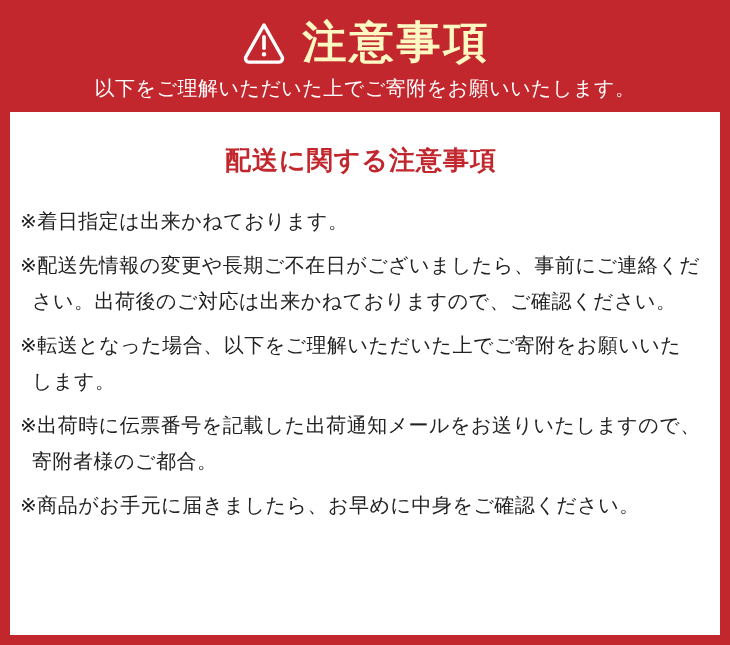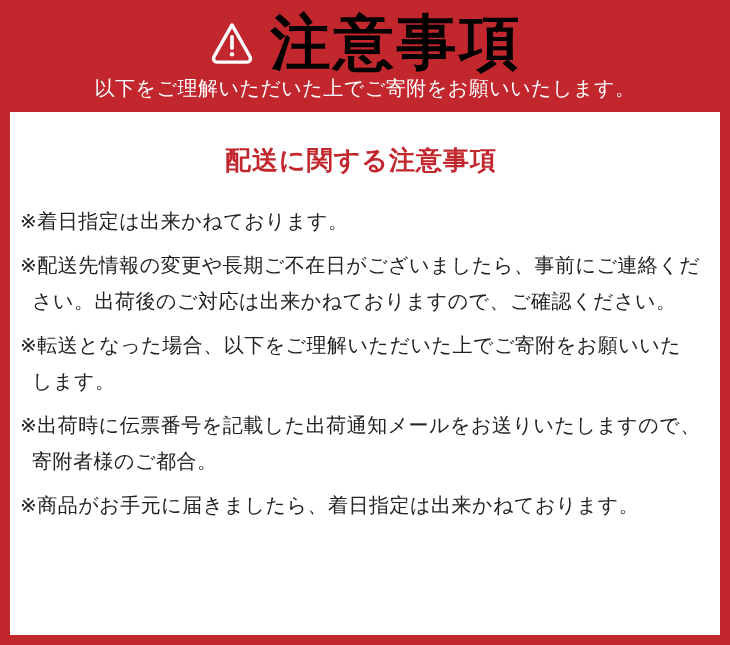--- a/index.html
+++ b/index.html
@@ -20,22 +20,22 @@
     display: flex; flex-direction: column;
     align-items: center; justify-content: flex-start;
     padding-top: 17px; box-sizing: border-box;
   }
   .title-row {
     display: flex; align-items: center; gap: 15px; height: 50px;
   }
   .warn-icon { display: inline-flex; }
   .title {
     margin: 0;
-    font-size: 60px; line-height: 1;
-    font-weight: 700; color: #000000;
+    font-size: 44px; line-height: 1;
+    font-weight: 700; color: #fef9c3;
     letter-spacing: 3px;
   }
   .subtitle {
     margin: 9px 0 0 0;
     color: #ffffff;
     font-size: 20px; line-height: 1.2;
     letter-spacing: 0.5px;
     text-align: left;
   }
   .content {
@@ -85,17 +85,17 @@
     <p class="subtitle">以下をご理解いただいた上でご寄附をお願いいたします。</p>
   </header>
 
   <main class="content">
     <h2 class="heading">配送に関する注意事項</h2>
     <ul class="notes">
         <li class="note">※着日指定は出来かねております。</li>
         <li class="note">※配送先情報の変更や長期ご不在日がございましたら、事前にご連絡ください。出荷後のご対応は出来かねておりますので、ご確認ください。</li>
         <li class="note">※転送となった場合、以下をご理解いただいた上でご寄附をお願いいたします。</li>
         <li class="note">※出荷時に伝票番号を記載した出荷通知メールをお送りいたしますので、寄附者様のご都合。</li>
-        <li class="note">※商品がお手元に届きましたら、着日指定は出来かねております。</li>
+        <li class="note">※商品がお手元に届きましたら、お早めに中身をご確認ください。</li>
       </ul>
   </main>
 
 </div>
 
 </body></html>

